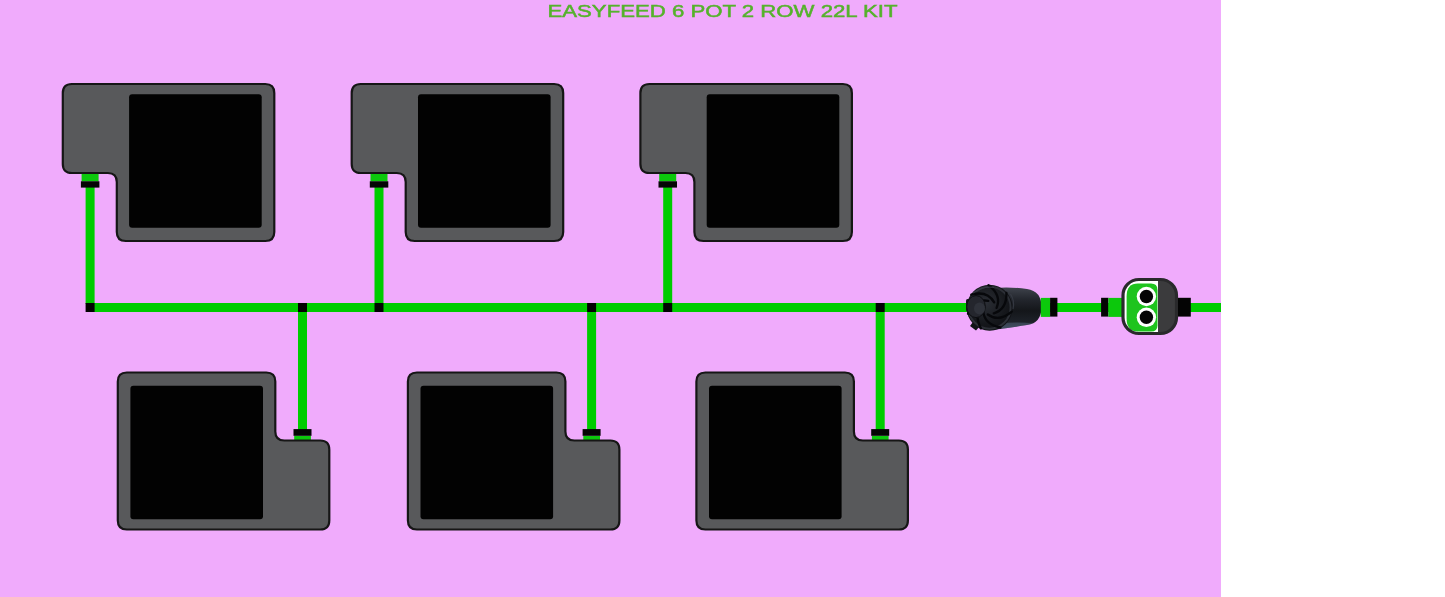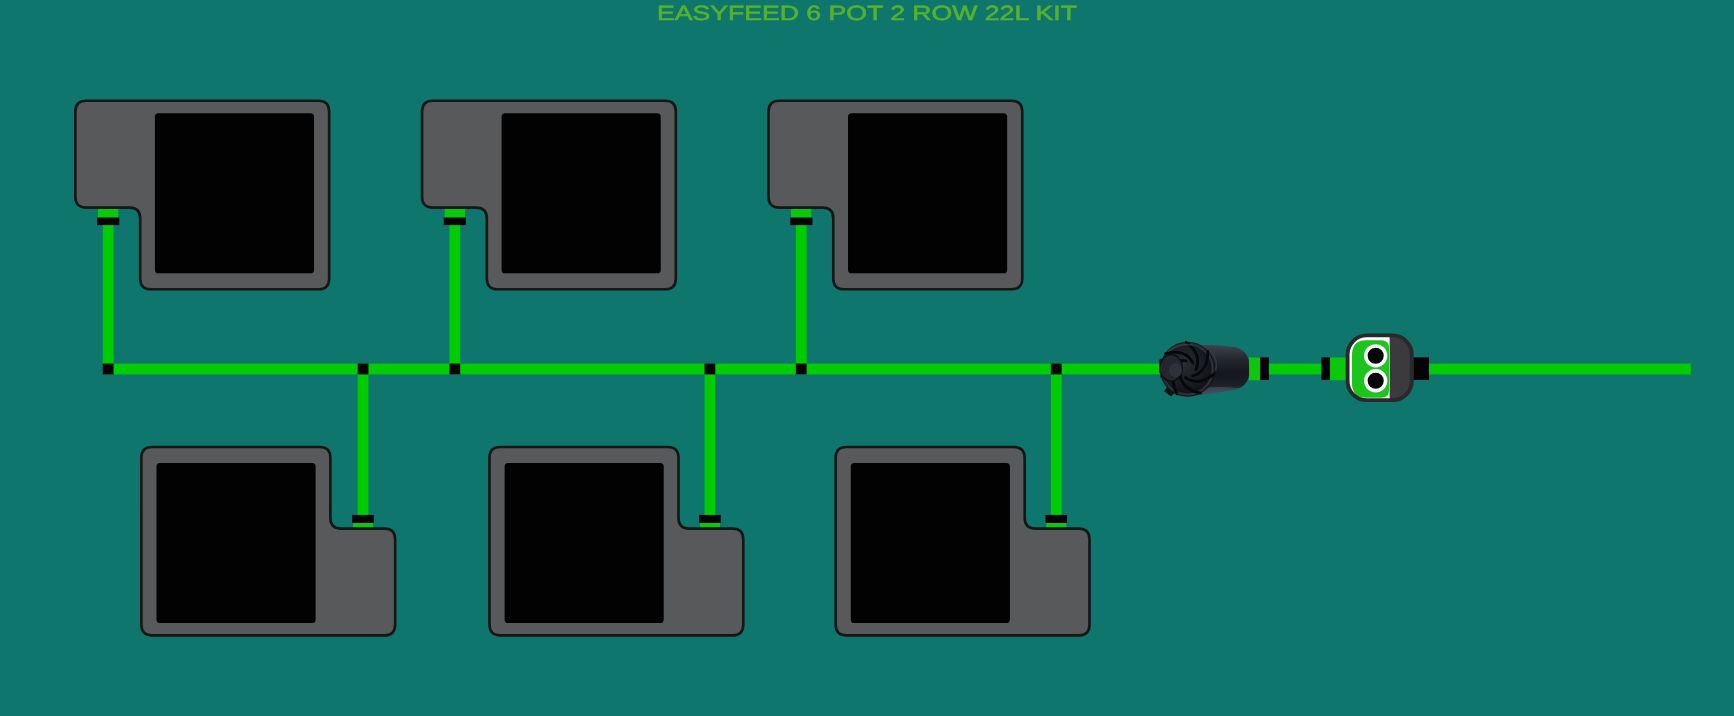--- a/index.html
+++ b/index.html
@@ -1,16 +1,16 @@
 <!DOCTYPE html>
 <html><head>
 <meta charset="utf-8">
 <style>
   html,body{margin:0;padding:0;background:#ffffff;}
-  #page{position:relative;width:1445px;height:597px;background:#0f766e;overflow:hidden;
+  #page{position:relative;width:1221px;height:597px;background:#f0abfc;overflow:hidden;
         font-family:"Liberation Sans", sans-serif;}
   svg{position:absolute;left:0;top:0;}
 </style>
 </head>
 <body>
 <div id="page">
   <svg width="1445" height="597" viewBox="0 0 1445 597">
     <defs>
       <g id="pot">
         <path d="M9,0 H202.5 Q211.5,0 211.5,9 V148 Q211.5,157 202.5,157 H63 Q54,157 54,148 V98 Q54,89 45,89 H9 Q0,89 0,80 V9 Q0,0 9,0 Z" fill="#58595b" stroke="#161616" stroke-width="2.2"></path>

